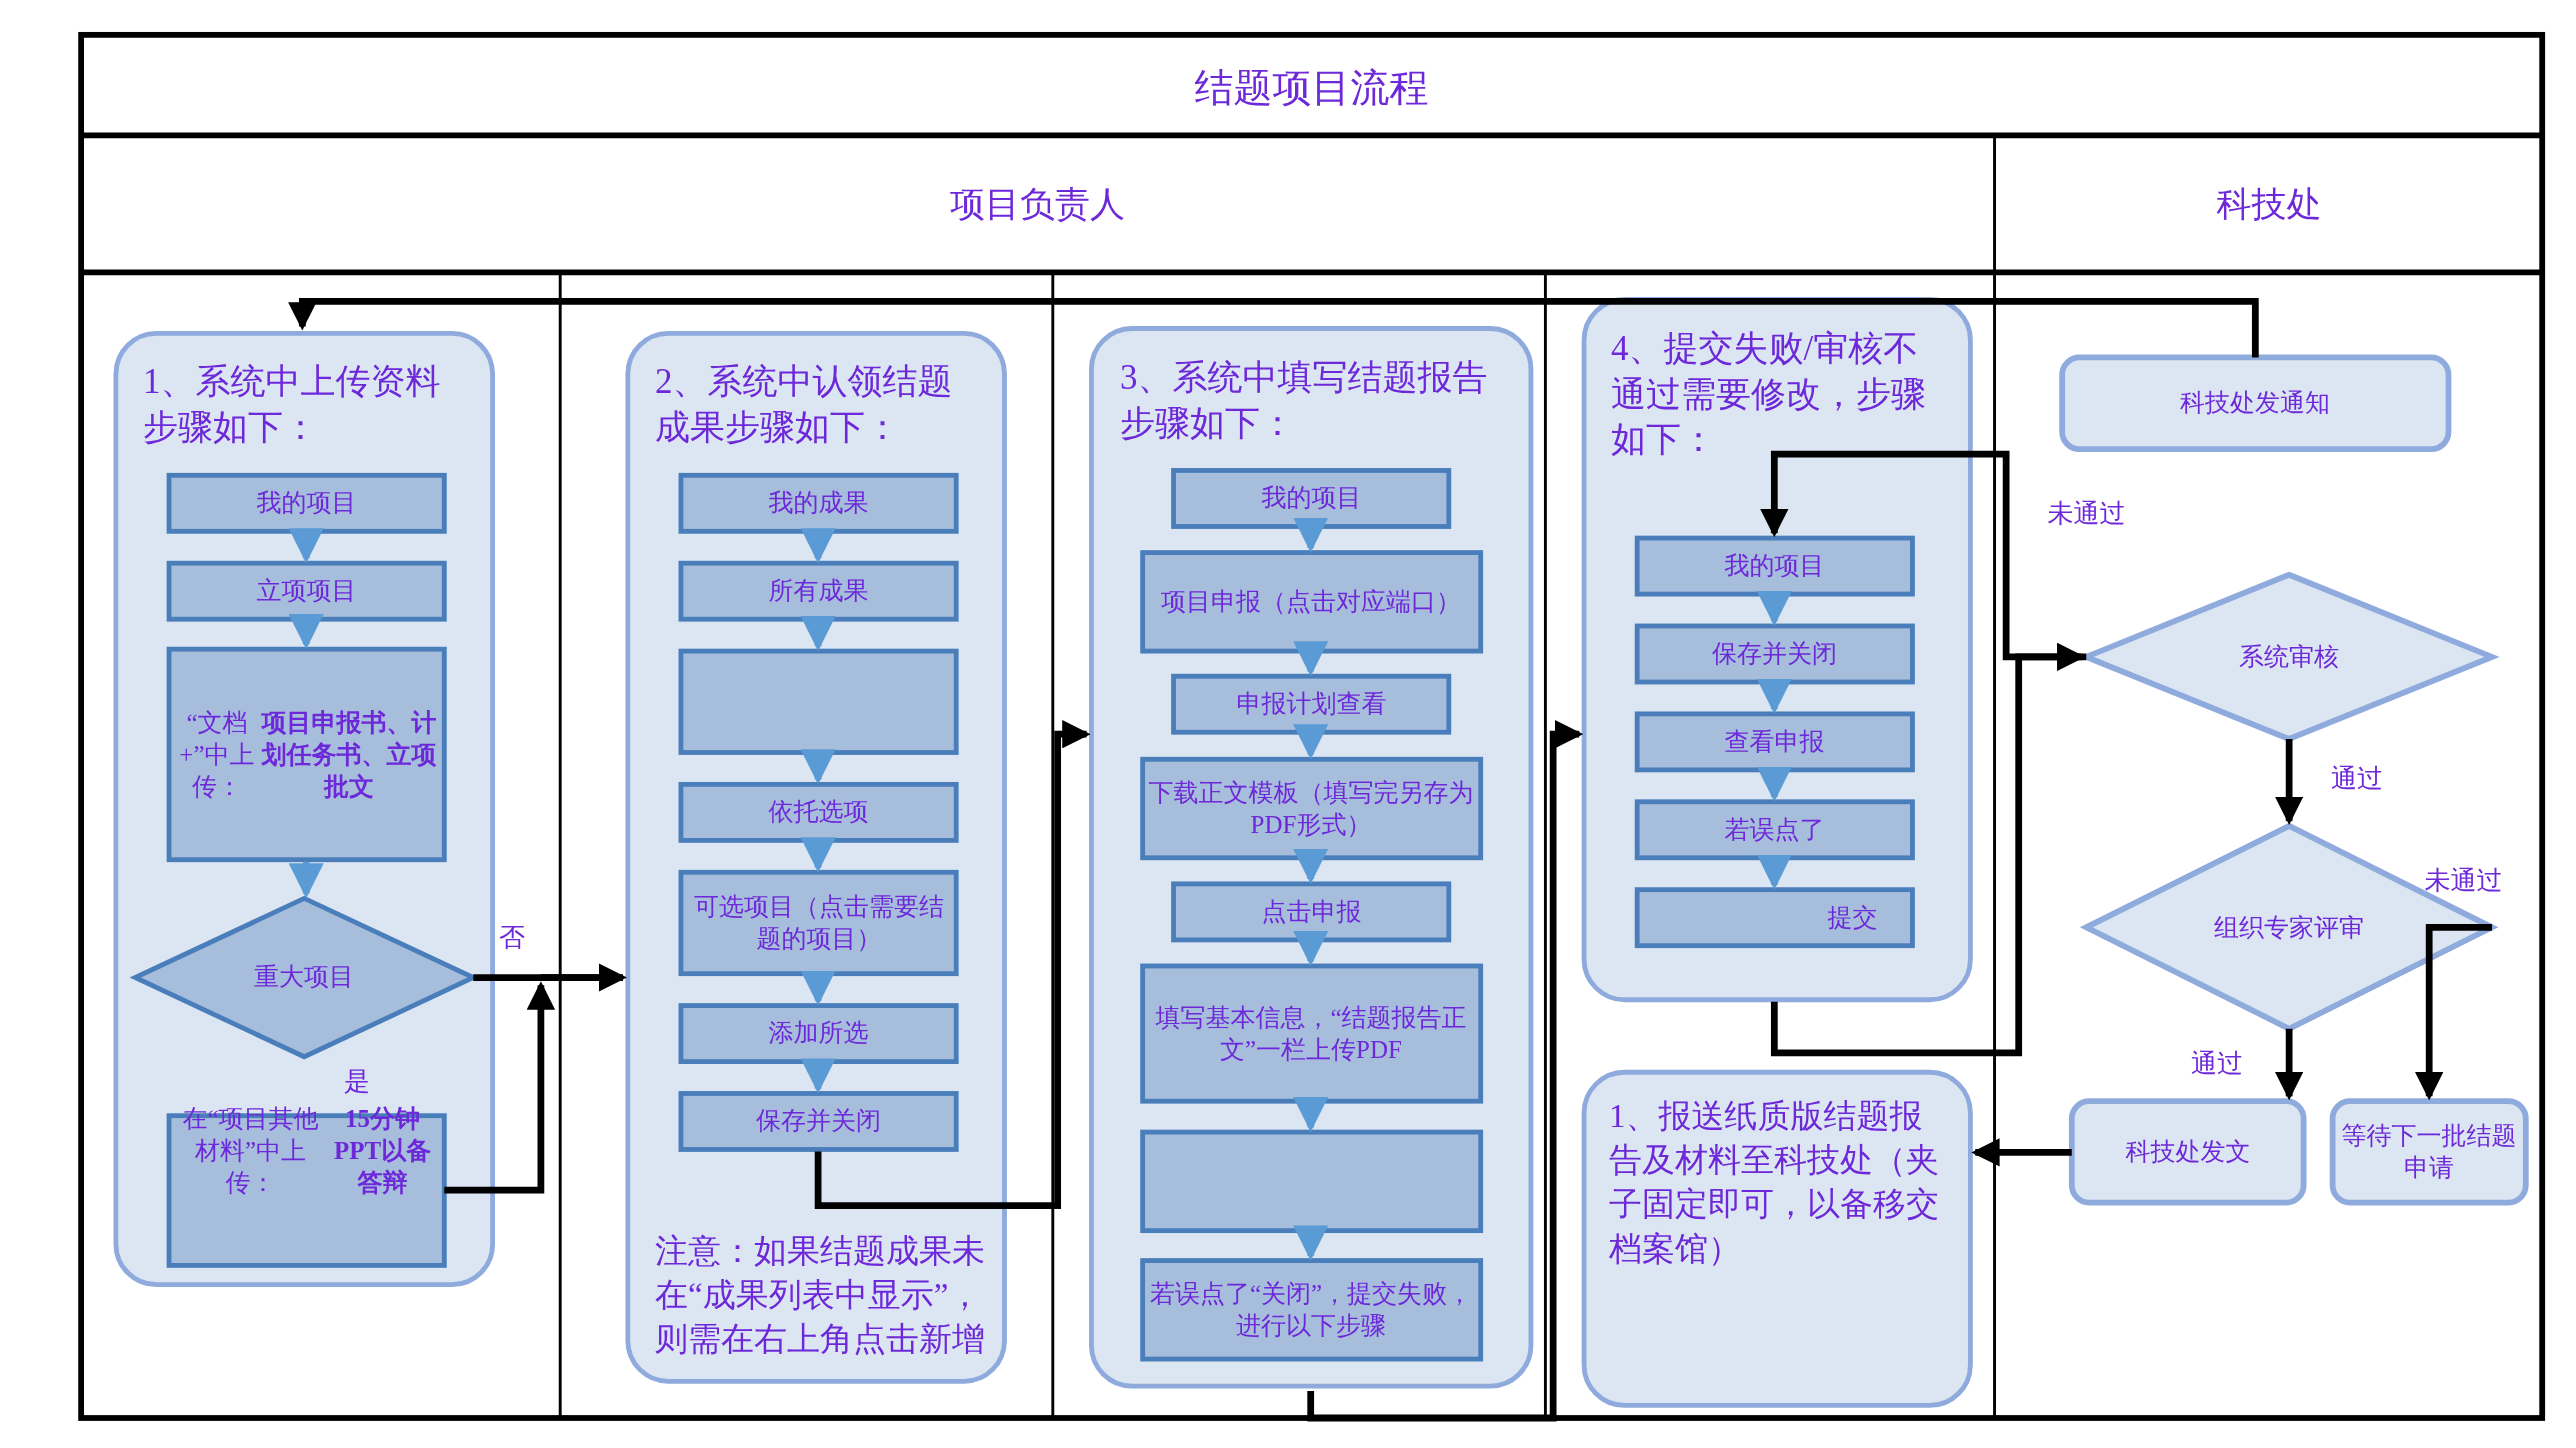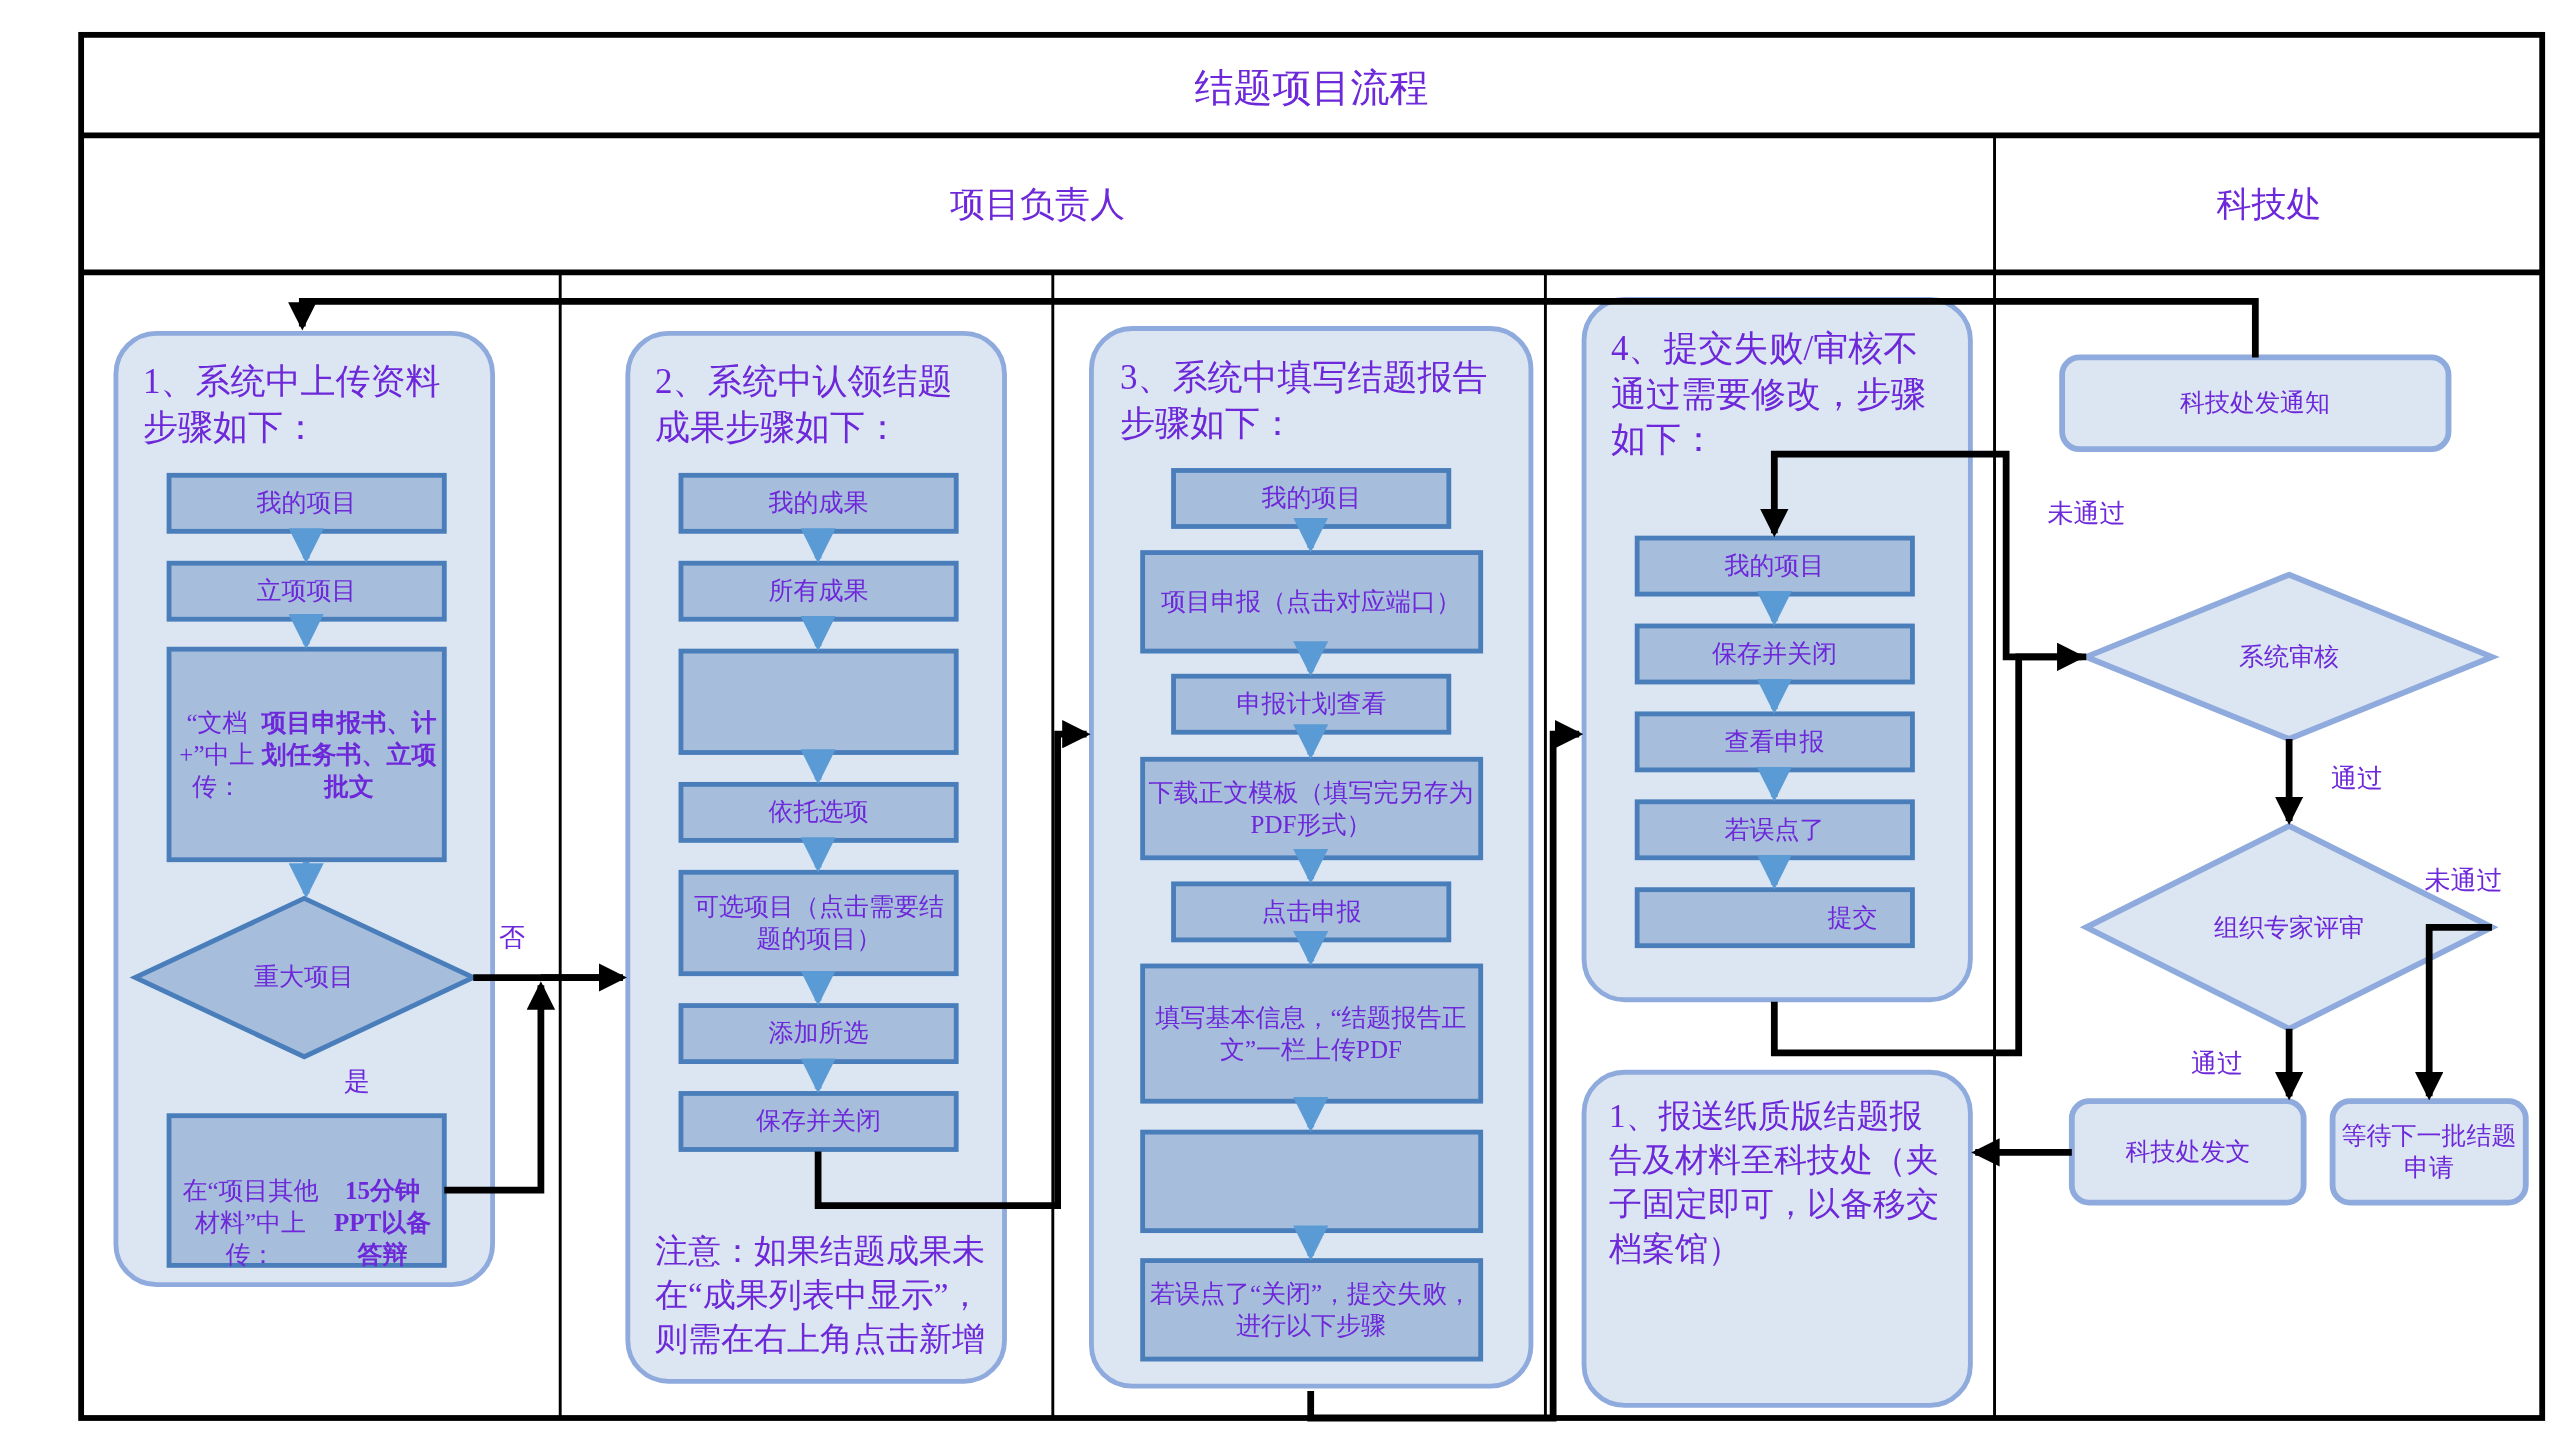--- a/index.html
+++ b/index.html
@@ -162,21 +162,21 @@
 
 <div class="tx title-t" style="left:81px;top:39px;width:2461px;height:97px;">结题项目流程</div>
 <div class="tx lane-t" style="left:81px;top:139px;width:1913px;height:133px;">项目负责人</div>
 <div class="tx lane-t" style="left:1995px;top:139px;width:548px;height:133px;">科技处</div>
 
 <div class="tx topleft grp-head" style="left:143px;top:359px;width:328px;height:97px;">1、系统中上传资料步骤如下：</div>
 <div class="tx box-t" style="left:169px;top:475px;width:275px;height:56px;">我的项目</div>
 <div class="tx box-t" style="left:169px;top:563px;width:275px;height:56px;">立项项目</div>
 <div class="tx box-t" style="left:175px;top:649px;width:264px;height:211px;">“文档+”中上<wbr>传：<b>项目申报书、计划任务书、立项批文</b></div>
 <div class="tx dia-t" style="left:198px;top:948px;width:212px;height:58px;">重大项目</div>
-<div class="tx box-t" style="left:175px;top:1148px;width:264px;height:150px;">在“项目其他材料”中上传：<b>15分钟PPT以备答辩</b></div>
+<div class="tx box-t" style="left:175px;top:1076px;width:264px;height:150px;">在“项目其他材料”中上传：<b>15分钟PPT以备答辩</b></div>
 <div class="tx edge-t" style="left:483px;top:918px;width:58px;height:39px;">否</div>
 <div class="tx edge-t" style="left:328px;top:1062px;width:58px;height:39px;">是</div>
 
 <div class="tx topleft grp-head" style="left:655px;top:359px;width:328px;height:97px;">2、系统中认领结题成果步骤如下：</div>
 <div class="tx box-t" style="left:681px;top:475px;width:275px;height:56px;">我的成果</div>
 <div class="tx box-t" style="left:681px;top:563px;width:275px;height:56px;">所有成果</div>
 <div class="tx box-t" style="left:681px;top:784px;width:275px;height:56px;">依托选项</div>
 <div class="tx box-t" style="left:687px;top:872px;width:264px;height:101px;">可选项目（点击需要结题的项目）</div>
 <div class="tx box-t" style="left:681px;top:1005px;width:275px;height:56px;">添加所选</div>
 <div class="tx box-t" style="left:681px;top:1093px;width:275px;height:56px;">保存并关闭</div>

